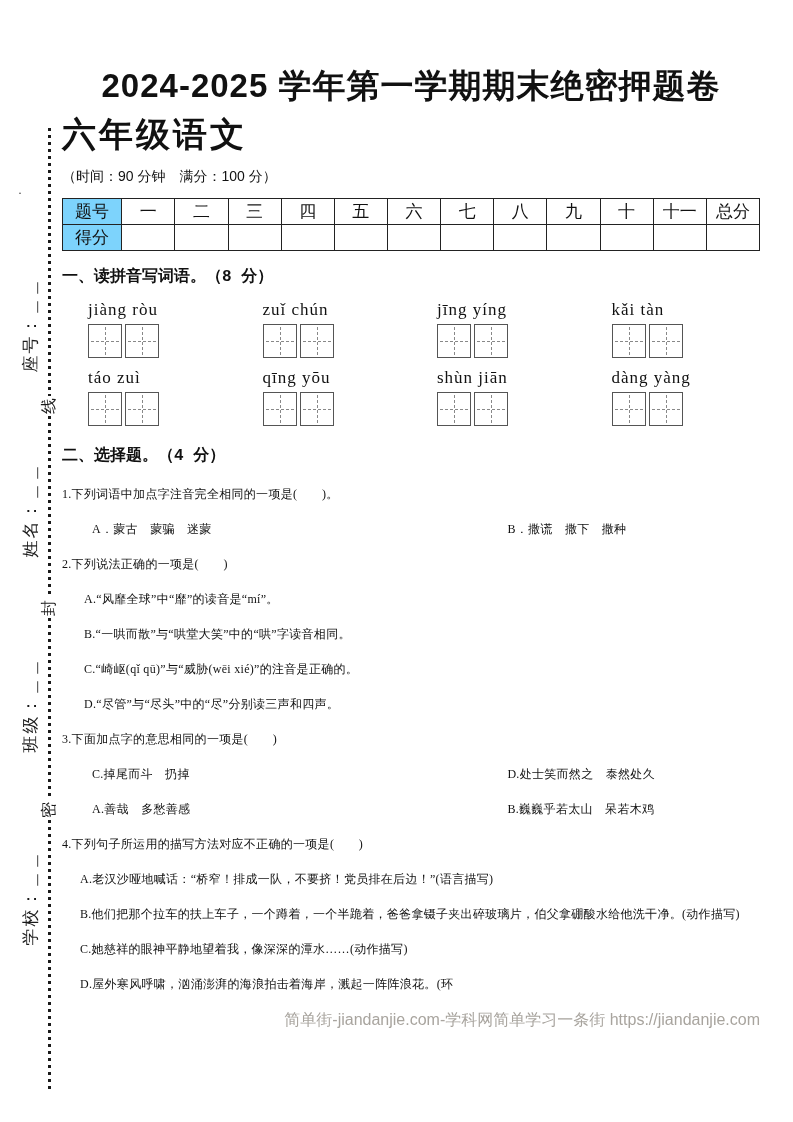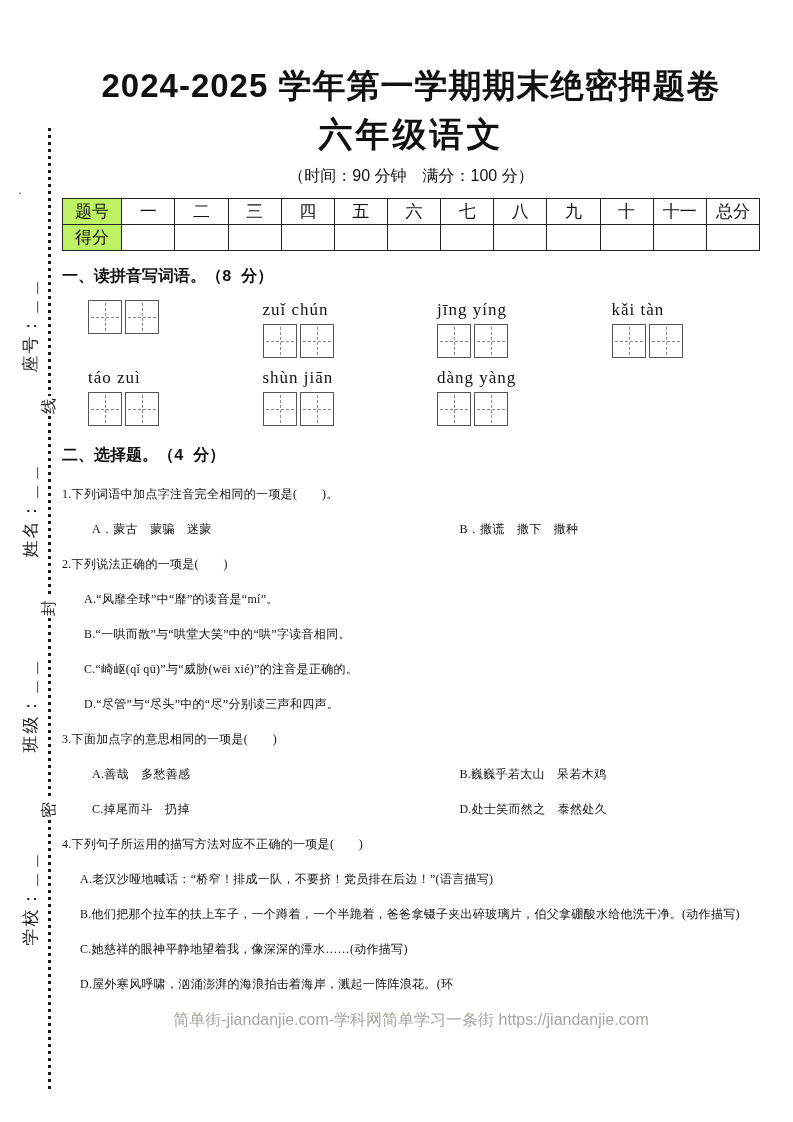--- a/index.html
+++ b/index.html
@@ -67,45 +67,43 @@
     font-size: 33px;
     line-height: 44px;
     text-align: center;
     letter-spacing: 1px;
   }
   .title2 {
     font-family: "Liberation Sans", sans-serif;
     font-weight: bold;
     font-size: 34px;
     line-height: 52px;
-    text-align: center;
     letter-spacing: 3px;
   }
   .meta {
-    font-size: 16px;
+    font-size: 14px;
     line-height: 28px;
-    text-align: center;
     margin-top: 2px;
     font-family: "Liberation Sans", sans-serif;
   }
 
   table.score {
     width: 100%;
     border-collapse: collapse;
     margin-top: 8px;
     table-layout: fixed;
   }
   table.score td {
     border: 1.5px solid #222;
     height: 26px;
     text-align: center;
     font-size: 17px;
     font-family: "Liberation Serif", serif;
   }
-  table.score td.shade { background: #bef264; width: 8.5%; }
+  table.score td.shade { background: #7dd3fc; width: 8.5%; }
 
   .sec-heading {
     font-weight: bold;
     font-size: 16px;
     line-height: 26px;
     margin: 13px 0 8px 0;
     font-family: Liberation Mono, monospace;
   }
 
   .py-grid {
@@ -134,26 +132,26 @@
     border-left: 1px dashed #888;
   }
   .tzg::after {
     content: ""; position: absolute;
     top: 50%; left: 2px; right: 2px;
     border-top: 1px dashed #888;
   }
 
   .q { font-size: 12px; line-height: 35px; letter-spacing: 0.3px; }
   .q p.stem { }
-  .opt-row { display: grid; grid-template-columns: 55% 45%; padding-left: 30px; }
+  .opt-row { display: grid; grid-template-columns: 55% 45%; padding-left: 30px; gap: 48px; }
   .opt-list { padding-left: 22px; }
   .opt-wrap { text-indent: 18px; }
 
   .footer {
-    text-align: center;
+    text-align: right;
     font-size: 16px;
     color: #a8a49e;
     margin-top: 8px;
     font-family: "Liberation Sans", sans-serif;
   }
 </style>
 </head>
 <body>
 
 <div class="page">
@@ -215,20 +213,21 @@
         <td></td>
         <td></td>
       </tr>
     </tbody>
       </table>
 
     <div class="sec-heading">一、读拼音写词语。（8 分）</div>
 
     <div class="py-grid">
       <div class="py-group">
+        <div class="py-word">jiàng ròu</div>
         <div class="boxes">
             <span class="tzg"></span>
             <span class="tzg"></span>
           </div>
       </div>
       <div class="py-group">
         <div class="py-word">zuǐ chún</div>
         <div class="boxes">
             <span class="tzg"></span>
             <span class="tzg"></span>
@@ -246,20 +245,27 @@
         <div class="boxes">
             <span class="tzg"></span>
             <span class="tzg"></span>
           </div>
       </div>
     </div>
 
     <div class="py-grid">
       <div class="py-group">
         <div class="py-word">táo zuì</div>
+        <div class="boxes">
+            <span class="tzg"></span>
+            <span class="tzg"></span>
+          </div>
+      </div>
+      <div class="py-group">
+        <div class="py-word">qīng yōu</div>
         <div class="boxes">
             <span class="tzg"></span>
             <span class="tzg"></span>
           </div>
       </div>
       <div class="py-group">
         <div class="py-word">shùn jiān</div>
         <div class="boxes">
             <span class="tzg"></span>
             <span class="tzg"></span>
@@ -290,26 +296,26 @@
         <p>A.“风靡全球”中“靡”的读音是“mí”。</p>
         <p>B.“一哄而散”与“哄堂大笑”中的“哄”字读音相同。</p>
         <p>C.“崎岖(qǐ qū)”与“威胁(wēi xié)”的注音是正确的。</p>
         <p>D.“尽管”与“尽头”中的“尽”分别读三声和四声。</p>
       </div>
     </div>
 
     <div class="q">
       <p class="stem">3.下面加点字的意思相同的一项是(　　)</p>
       <div class="opt-row">
+        <span>C.掉尾而斗　扔掉</span>
+        <span>D.处士笑而然之　泰然处久</span>
+      </div>
+      <div class="opt-row">
         <span>A.善哉　多愁善感</span>
         <span>B.巍巍乎若太山　呆若木鸡</span>
-      </div>
-      <div class="opt-row">
-        <span>C.掉尾而斗　扔掉</span>
-        <span>D.处士笑而然之　泰然处久</span>
       </div>
     </div>
 
     <div class="q">
       <p class="stem">4.下列句子所运用的描写方法对应不正确的一项是(　　)</p>
       <p class="opt-wrap">A.老汉沙哑地喊话：“桥窄！排成一队，不要挤！党员排在后边！”(语言描写)</p>
       <p class="opt-wrap">B.他们把那个拉车的扶上车子，一个蹲着，一个半跪着，爸爸拿镊子夹出碎玻璃片，伯父拿硼酸水给他洗干净。(动作描写)</p>
       <p class="opt-wrap">C.她慈祥的眼神平静地望着我，像深深的潭水……(动作描写)</p>
       <p class="opt-wrap">D.屋外寒风呼啸，汹涌澎湃的海浪拍击着海岸，溅起一阵阵浪花。(环</p>
     </div>

